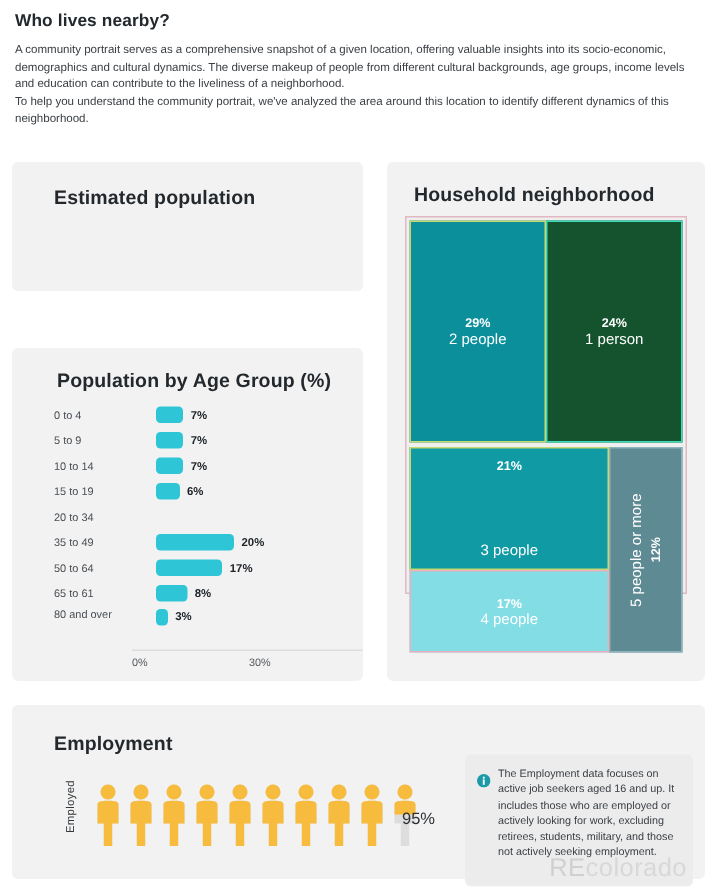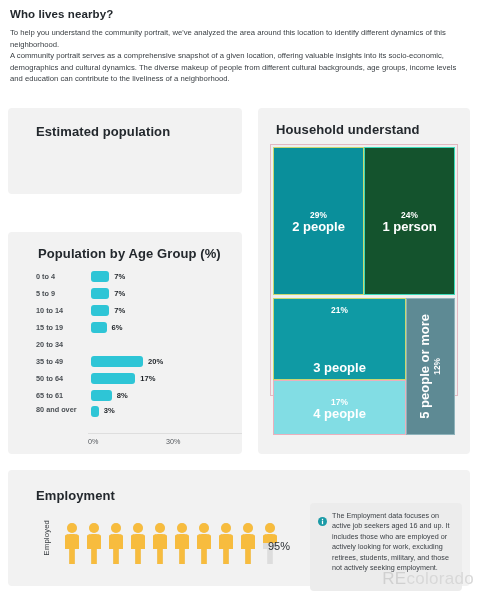--- a/index.html
+++ b/index.html
@@ -77,26 +77,25 @@
   }
   .age-rows { position: absolute; left: 0; top: 0; width: 100%; }
   .age-row {
     position: relative;
     height: 17px;
     display: flex;
     align-items: center;
   }
   .age-row.tall { height: 29px; align-items: flex-start; }
   .age-label {
-    width: 55px;
+    width: 68px;
     margin-left: 28px;
     font-size: 7.3px;
     color: #4a4f54;
     line-height: 10px;
-    font-weight: bold;
   }
   .age-row.tall .age-label { padding-top: 1px; }
   .bar-wrap { position: relative; flex: 1; height: 100%; display: flex; align-items: center; }
   .age-row.tall .bar-wrap { align-items: flex-start; padding-top: 2px; }
   .bar {
     height: 11px;
     background: #2ec5d6;
     border-radius: 3px;
   }
   .bar-val {
@@ -134,21 +133,21 @@
     position: absolute;
     box-sizing: border-box;
     color: #ffffff;
     display: flex;
     flex-direction: column;
     align-items: center;
     justify-content: center;
     text-align: center;
   }
   .tm-pct { font-size: 8.4px; font-weight: bold; line-height: 12px; }
-  .tm-lbl { font-size: 13px; font-weight: bold; line-height: 12px; }
+  .tm-lbl { font-size: 10px; font-weight: normal; line-height: 12px; }
   .tm-cell.vertical {
     flex-direction: row-reverse;
   }
   .tm-cell.vertical .tm-pct,
   .tm-cell.vertical .tm-lbl {
     writing-mode: vertical-rl;
     transform: rotate(180deg);
   }
 
   
@@ -197,35 +196,35 @@
   }
   .info-text {
     font-size: 7.2px;
     line-height: 10.4px;
     color: #3c4146;
   }
 
   
   .watermark {
     position: absolute;
-    right: 4px; bottom: 2px;
+    right: 20px; bottom: 2px;
     font-size: 17px;
     color: #d8d8d8;
     letter-spacing: 0.3px;
     pointer-events: none;
   }
   .watermark .wm-re { color: #d0d0d0; }
 </style>
 </head>
 <body>
 
 <div class="intro">
   <h1 class="page-title">Who lives nearby?</h1>
+  <p class="intro-p">A community portrait serves as a comprehensive snapshot of a given location, offering valuable insights into its socio-economic, demographics and cultural dynamics. The diverse makeup of people from different cultural backgrounds, age groups, income levels and education can contribute to the liveliness of a neighborhood.</p>
   <p class="intro-p">To help you understand the community portrait, we've analyzed the area around this location to identify different dynamics of this neighborhood.</p>
-  <p class="intro-p">A community portrait serves as a comprehensive snapshot of a given location, offering valuable insights into its socio-economic, demographics and cultural dynamics. The diverse makeup of people from different cultural backgrounds, age groups, income levels and education can contribute to the liveliness of a neighborhood.</p>
 </div>
 
 <div class="card" id="pop-card">
   <div class="card-title">Estimated population</div>
 </div>
 
 <div class="card" id="age-card">
   <div class="card-title">Population by Age Group (%)</div>
   <div class="age-chart">
     <div class="age-rows" id="age-rows">
@@ -290,21 +289,21 @@
         </div>
       </div>
     <div class="age-axis">
       <span class="axis-tick" style="left:0px">0%</span>
       <span class="axis-tick" style="left:78px">30%</span>
     </div>
   </div>
 </div>
 
 <div class="card" id="hh-card">
-  <div class="card-title">Household understand</div>
+  <div class="card-title">Household neighborhood</div>
   <div class="treemap" id="treemap">
       <div class="tm-cell" style="left: 2px; top: 2px; width: 91px; height: 148px; background: rgb(10, 143, 155); border: 1px solid rgb(201, 216, 112);">
         <div class="tm-pct">29%</div>
         <div class="tm-lbl">2 people</div>
       </div>
       <div class="tm-cell" style="left: 93px; top: 2px; width: 91px; height: 148px; background: #14532d; border: 1px solid rgb(61, 219, 185);">
         <div class="tm-pct">24%</div>
         <div class="tm-lbl">1 person</div>
       </div>
       <div class="tm-cell" style="left: 2px; top: 153px; width: 133px; height: 82px; background: rgb(15, 154, 164); border: 1px solid rgb(201, 216, 112); gap: 46px;">

